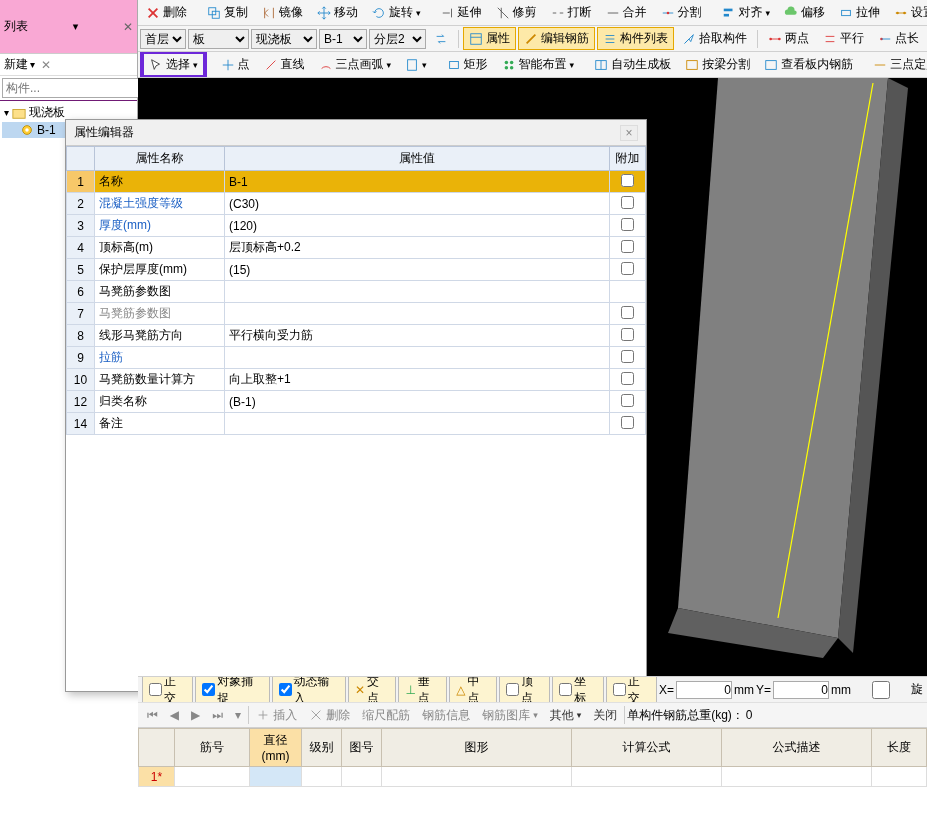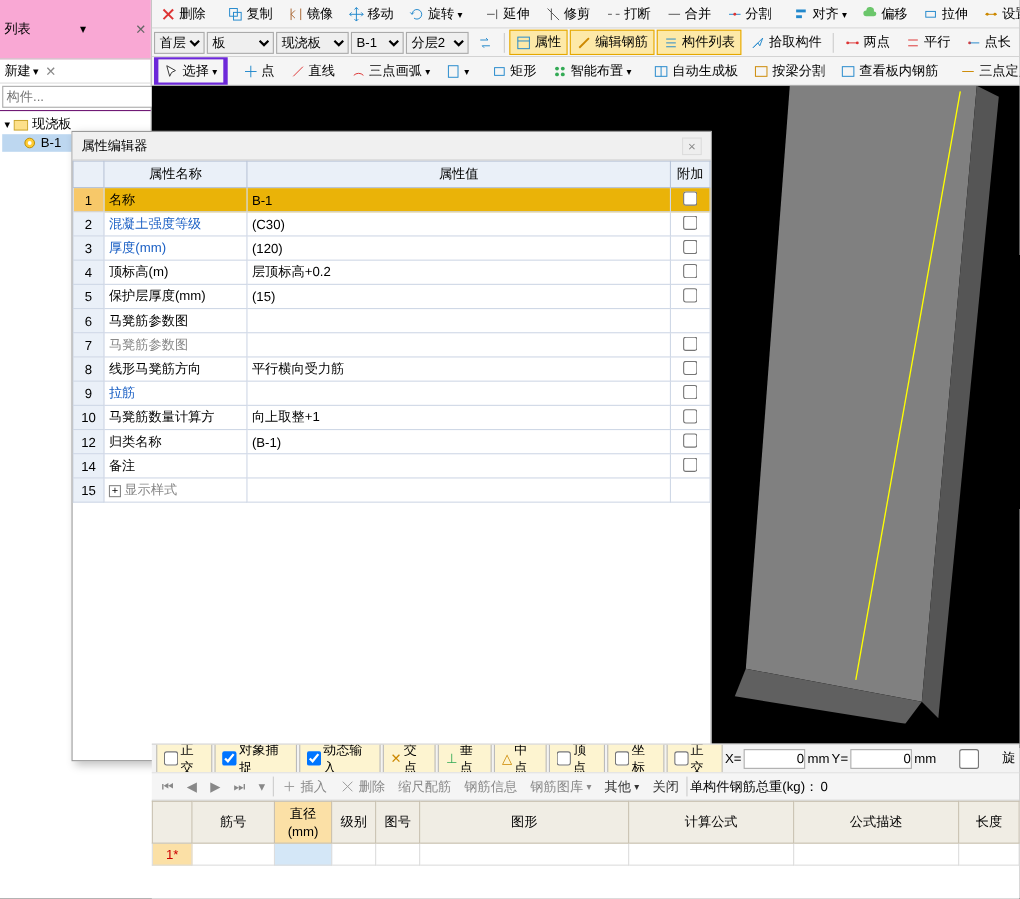--- a/index.html
+++ b/index.html
@@ -441,26 +441,20 @@
             <td class="rownum">12</td>
             <td class="pname"><span>归类名称</span></td>
             <td>(B-1)</td>
             <td class="pcheck"><input type="checkbox" style=""></td>
           </tr>
           <tr>
             <td class="rownum">14</td>
             <td class="pname"><span>备注</span></td>
             <td></td>
             <td class="pcheck"><input type="checkbox" style=""></td>
-          </tr>
-          <tr>
-            <td class="rownum">15</td>
-            <td class="pname"><span class="expand">+</span><span style="color: rgb(136, 136, 136);">显示样式</span></td>
-            <td></td>
-            <td class="pcheck"></td>
           </tr>
         </tbody>
     </table>
   </div>
 </div>
 
 <div class="bottom-bar">
   <span class="tab">
       <input type="checkbox" style="">
       <span>正交</span>

